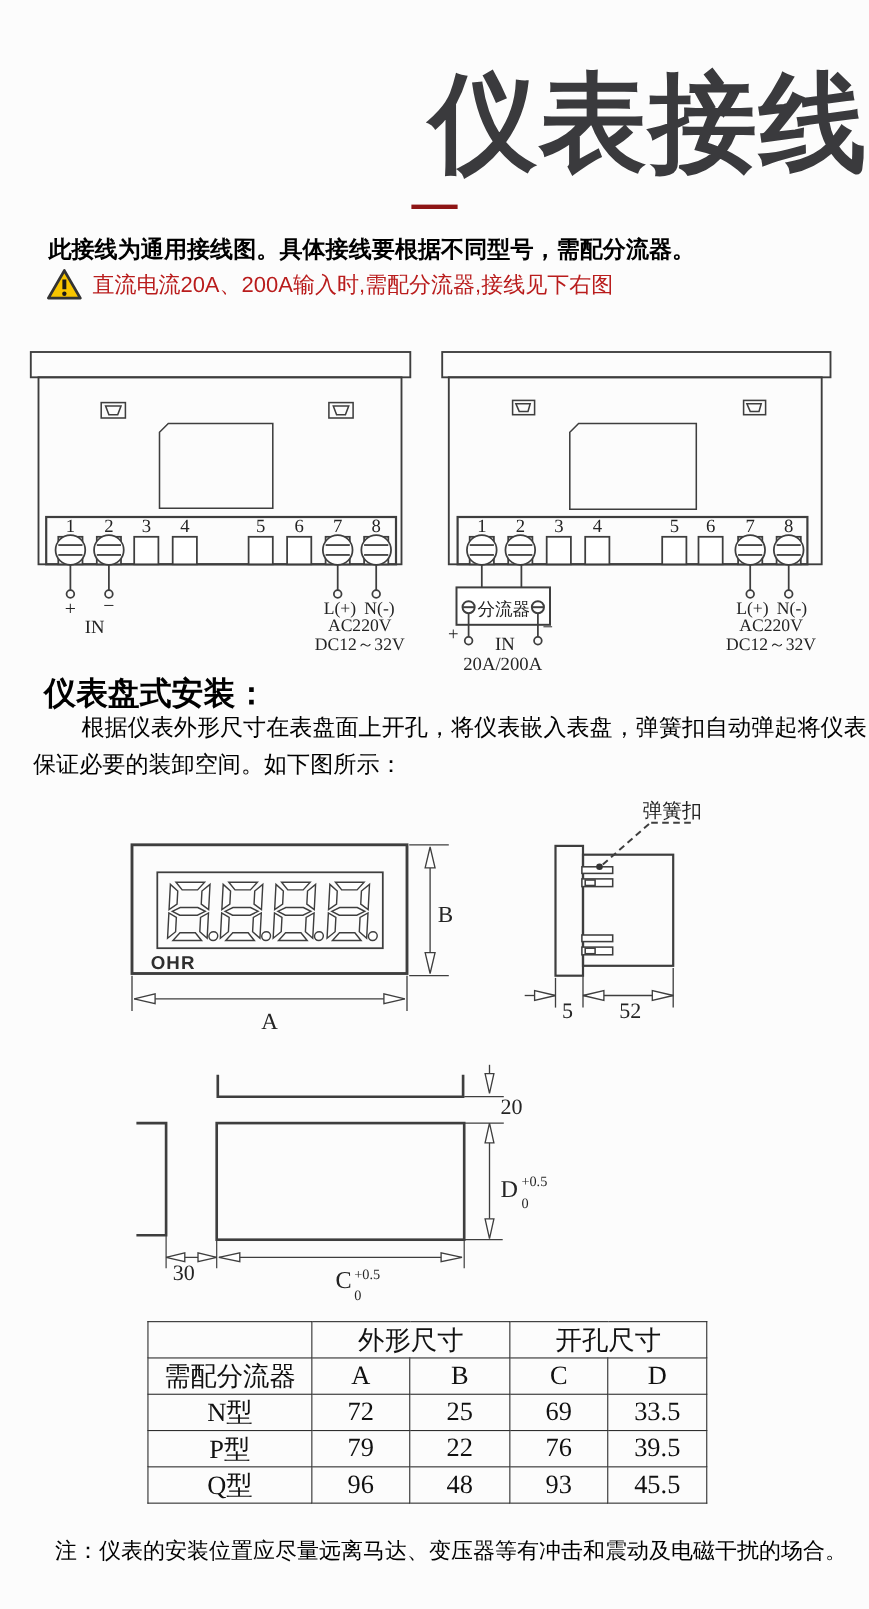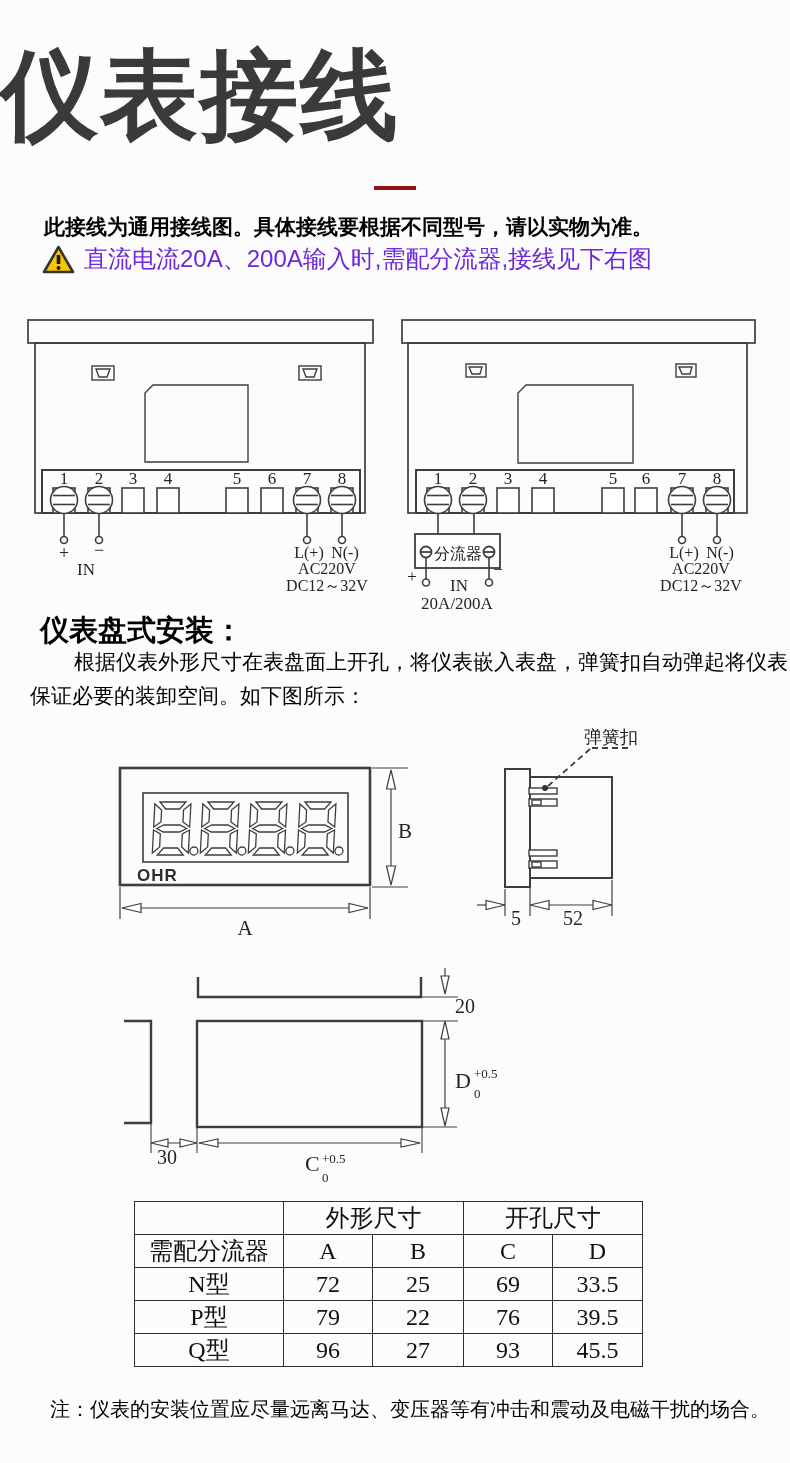--- a/index.html
+++ b/index.html
@@ -1,45 +1,45 @@
 <!DOCTYPE html>
 <html><head>
 <meta charset="utf-8">
 <style>
   html,body{margin:0;padding:0;}
   body{width:790px;height:1463px;position:relative;background:#fcfcfc;
        font-family:"Liberation Sans",sans-serif;color:#111;}
   .abs{position:absolute;}
-  .title{top:44px;left:0;width:790px;text-align:left;font-size:98px;
+  .title{top:60px;left:0;width:790px;text-align:right;font-size:98px;
          font-weight:900;color:#3a3a3d;letter-spacing:2px;line-height:1.05;}
   .divider{top:186px;left:374px;width:42px;height:4px;background:#8e1515;}
   .notice-bold{top:213px;left:44px;font-size:21px;font-weight:700;color:#000;}
   .warning-row{top:243px;left:42px;display:flex;align-items:center;gap:9px;}
-  .warning-text{font-size:24px;color:#6d28d9;}
+  .warning-text{font-size:20px;color:#b91c1c;}
   .install-heading{top:611px;left:40px;font-size:29px;font-weight:700;color:#000;}
   .para{top:645px;left:30px;width:745px;font-size:21px;color:#000;}
   .para div{height:34px;line-height:34px;white-space:nowrap;}
   .para .indent{padding-left:44px;text-align:right;}
   .note{top:1396px;left:30px;font-size:20px;color:#000;margin-left:20px;}
   table.dims{position:absolute;top:1201px;left:122px;border-collapse:collapse;
              font-family:"Liberation Serif",serif;font-size:24px;color:#111;
              table-layout:fixed;margin-left:12px;}
   table.dims td,table.dims th{border:1.7px solid #2f2f2f;text-align:center;
              padding:0;height:28px;font-weight:400;}
   svg text{font-family:"Liberation Serif",serif;fill:#242424;stroke:none;}
   svg .cn{font-family:"Liberation Serif",serif;}
   svg .logo{font-family:"Liberation Sans",sans-serif;font-weight:900;fill:#2f2f2f;}
   .overlay{position:absolute;top:0;left:0;}
 </style>
 </head>
 <body>
 
 <div class="abs title">仪表接线</div>
 <div class="abs divider"></div>
-<div class="abs notice-bold">此接线为通用接线图。具体接线要根据不同型号，请以实物为准。</div>
+<div class="abs notice-bold">此接线为通用接线图。具体接线要根据不同型号，需配分流器。</div>
 
 <div class="abs warning-row">
   <svg width="33" height="31" viewBox="0 0 33 31">
     <polygon points="16.5,3 31,28 2,28" fill="#f7c500" stroke="#333" stroke-width="2.6" stroke-linejoin="round"></polygon>
     <line x1="16.5" y1="11" x2="16.5" y2="20" stroke="#1a1a1a" stroke-width="3.6"></line>
     <circle cx="16.5" cy="24" r="2" fill="#1a1a1a"></circle>
   </svg>
   <span class="warning-text">直流电流20A、200A输入时,需配分流器,接线见下右图</span>
 </div>
 
@@ -80,21 +80,21 @@
   <tr>
     <td>P型</td>
     <td>79</td>
     <td>22</td>
     <td>76</td>
     <td>39.5</td>
   </tr>
   <tr>
     <td>Q型</td>
     <td>96</td>
-    <td>27</td>
+    <td>48</td>
     <td>93</td>
     <td>45.5</td>
   </tr>
 </tbody>
   </table>
 
 <div class="abs note">注：仪表的安装位置应尽量远离马达、变压器等有冲击和震动及电磁干扰的场合。</div>
 
 <svg class="overlay" width="790" height="1463" viewBox="0 0 790 1463">
   <defs>

